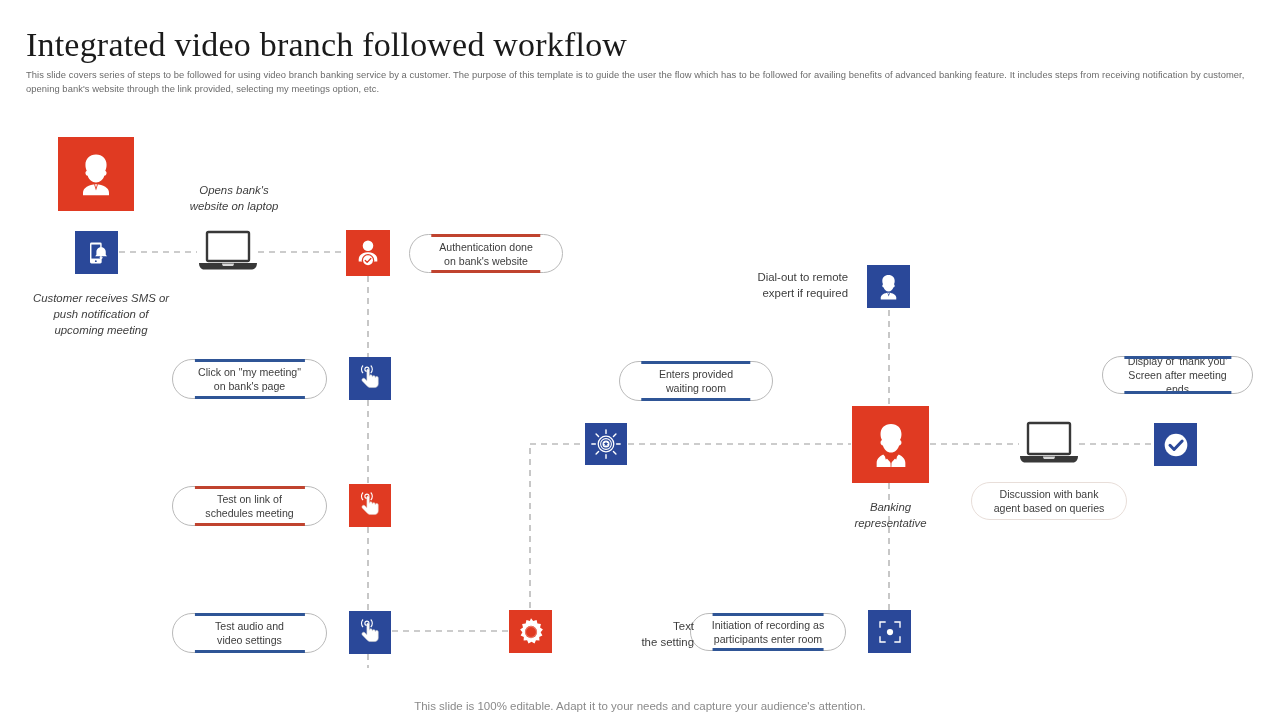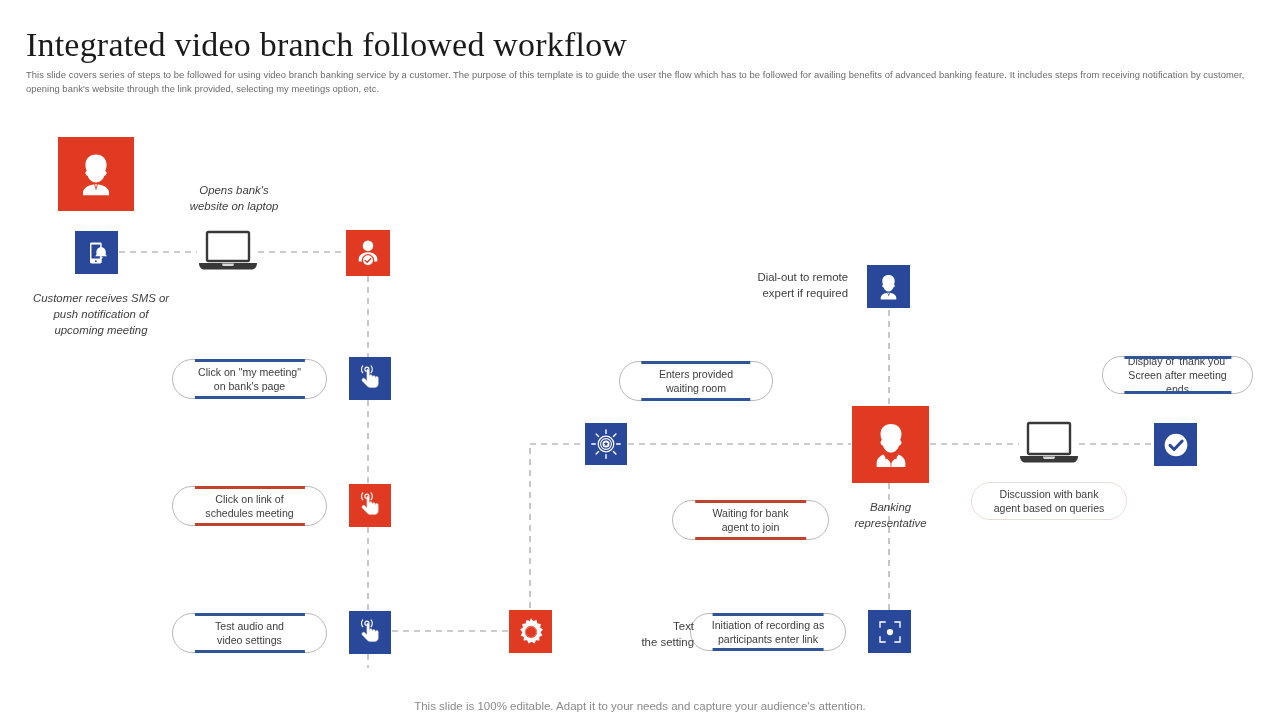--- a/index.html
+++ b/index.html
@@ -233,35 +233,43 @@
     </svg>
   </div>
 
   <div class="tile blue" style="left:1154px;top:423px;width:43px;height:43px;">
     <svg width="34" height="34" viewBox="0 0 48 48" aria-hidden="true">
       <circle cx="24" cy="24" r="16" fill="#ffffff"></circle>
       <path d="M15.5 24.4l5.8 5.9 11.4-12" stroke="#2A4899" stroke-width="4.2" fill="none" stroke-linecap="round" stroke-linejoin="round"></path>
     </svg>
   </div>
 
+  <div class="pill" style="left:409px;top:234px;width:154px;height:39px;">
+    <span class="bar top" style="background:#C0432F;"></span>
+    <span class="bar bottom" style="background:#C0432F;"></span>
+    <span>
+      <span>Authentication done</span><br>
+      <span>on bank's website</span>
+    </span>
+  </div>
 
   <div class="pill" style="left:172px;top:359px;width:155px;height:40px;">
     <span class="bar top" style="background:#2F5596;"></span>
     <span class="bar bottom" style="background:#2F5596;"></span>
     <span>
       <span>Click on "my meeting"</span><br>
       <span>on bank's page</span>
     </span>
   </div>
 
   <div class="pill" style="left:172px;top:486px;width:155px;height:40px;">
     <span class="bar top" style="background:#C0432F;"></span>
     <span class="bar bottom" style="background:#C0432F;"></span>
     <span>
-      <span>Click on link of</span><br>
+      <span>Test on link of</span><br>
       <span>schedules meeting</span>
     </span>
   </div>
 
   <div class="pill" style="left:172px;top:613px;width:155px;height:40px;text-align:center;">
     <span class="bar top" style="background:#2F5596;"></span>
     <span class="bar bottom" style="background:#2F5596;"></span>
     <span>
       <span>Test audio and</span><br>
       <span>video settings</span>
@@ -270,35 +278,27 @@
 
   <div class="pill" style="left:619px;top:361px;width:154px;height:40px;">
     <span class="bar top" style="background:#2F5596;"></span>
     <span class="bar bottom" style="background:#2F5596;"></span>
     <span>
       <span>Enters provided</span><br>
       <span>waiting room</span>
     </span>
   </div>
 
-  <div class="pill" style="left:672px;top:500px;width:157px;height:40px;">
-    <span class="bar top" style="background:#C0432F;"></span>
-    <span class="bar bottom" style="background:#C0432F;"></span>
-    <span>
-      <span>Waiting for bank</span><br>
-      <span>agent to join</span>
-    </span>
-  </div>
 
   <div class="pill" style="left:690px;top:613px;width:156px;height:38px;">
     <span class="bar top" style="background:#2F5596;"></span>
     <span class="bar bottom" style="background:#2F5596;"></span>
     <span>
       <span>Initiation of recording as</span><br>
-      <span>participants enter link</span>
+      <span>participants enter room</span>
     </span>
   </div>
 
   <div class="pill" style="left:1102px;top:356px;width:151px;height:38px;">
     <span class="bar top" style="background:#2F5596;"></span>
     <span class="bar bottom" style="background:#2F5596;"></span>
     <span>
       <span>Display of 'thank you'</span><br>
       <span>Screen after meeting ends</span>
     </span>

